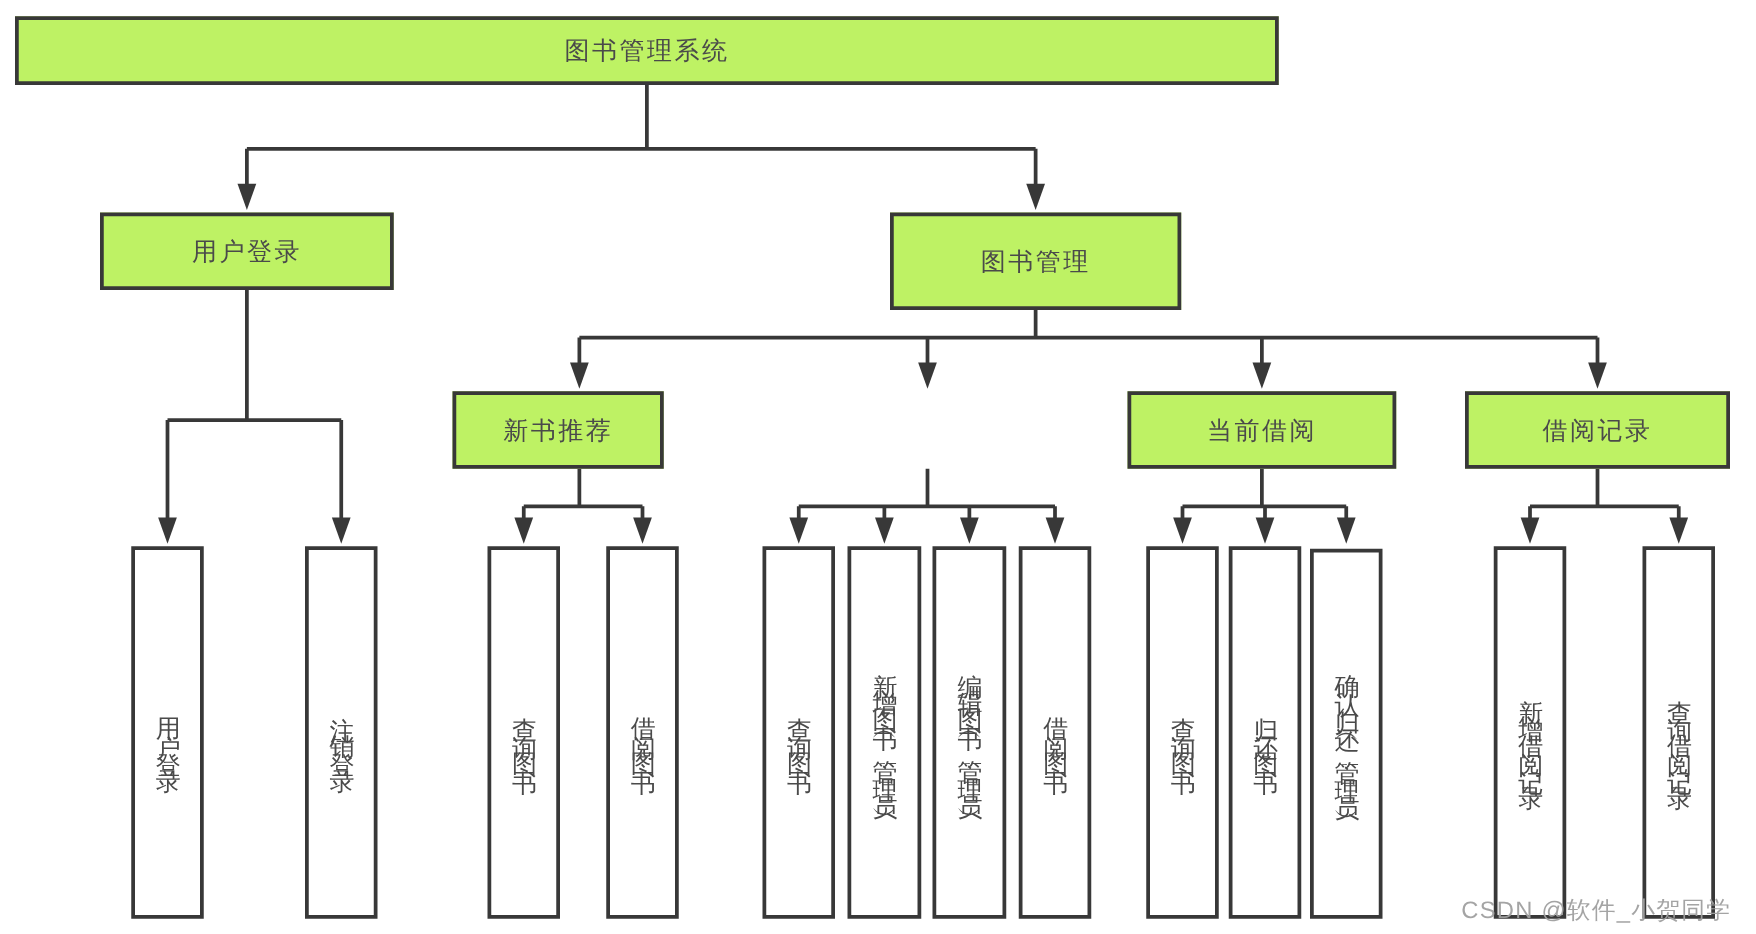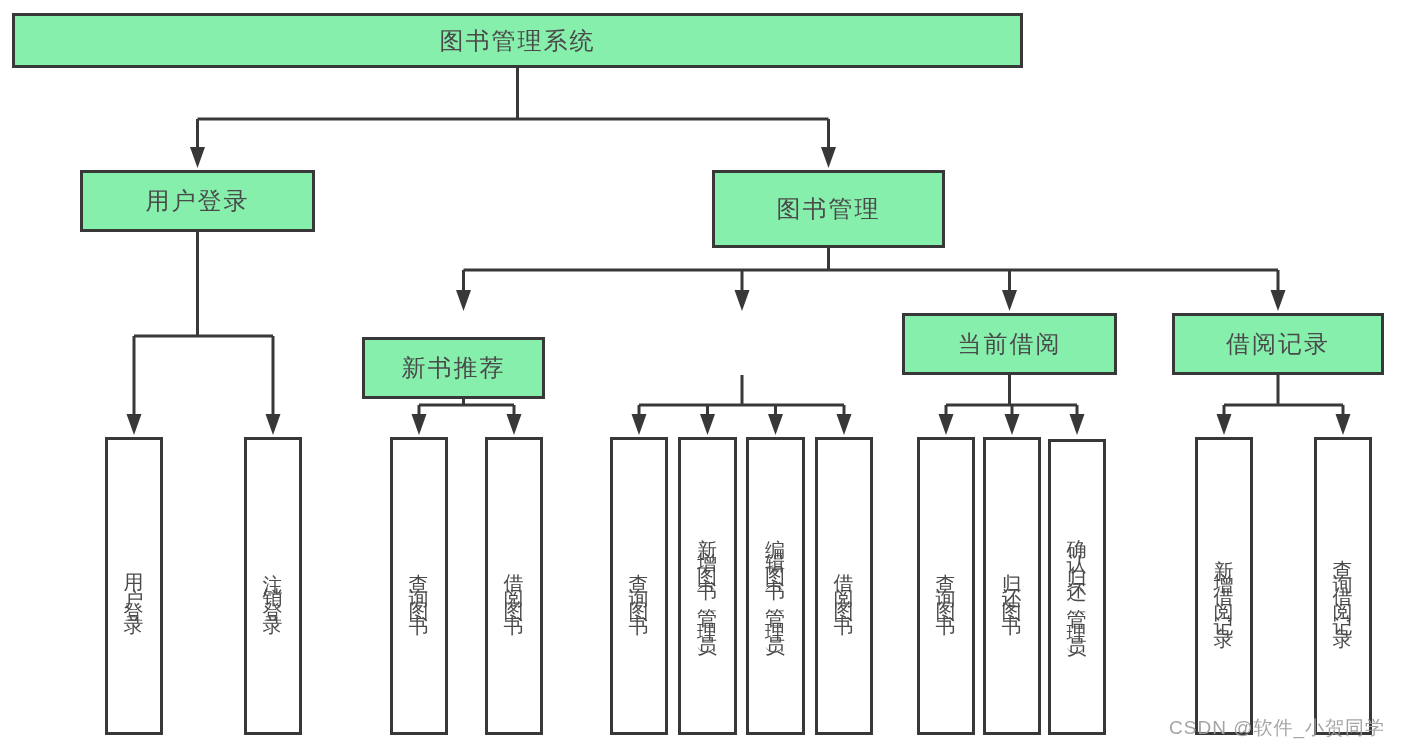--- a/index.html
+++ b/index.html
@@ -6,24 +6,24 @@
     --line:#383838;
     --text:#4a4a4a;
     --wm:#a0a0a0;
   }
   *{margin:0;padding:0;box-sizing:border-box;}
   html,body{width:1405px;height:747px;background:#ffffff;overflow:hidden;
     font-family:"Liberation Sans", sans-serif;}
   .canvas{position:relative;width:1405px;height:747px;background:#ffffff;}
   svg.wires{position:absolute;left:0;top:0;z-index:1;}
   .node{
-    position:absolute;z-index:2;background:#86efac;
+    position:absolute;z-index:2;background:#bef264;
     border:3px solid var(--line);
     display:flex;align-items:center;justify-content:center;
-    color:var(--text);font-size:24px;letter-spacing:2px;
+    color:var(--text);font-size:20px;letter-spacing:2px;
     white-space:nowrap;
   }
   .leaf{
     position:absolute;z-index:2;background:#ffffff;
     border:3px solid var(--line);
     display:flex;align-items:center;justify-content:center;
     color:var(--text);
   }
   .leaf .vtext{
     writing-mode:vertical-rl;
@@ -100,21 +100,21 @@
     <span>图书管理系统</span>
   </div>
 
   <div class="node" style="left:80px;top:170px;width:235px;height:62px;">
     <span>用户登录</span>
   </div>
   <div class="node" style="left:712px;top:170px;width:233px;height:78px;font-family:Liberation Mono, monospace;">
     <span>图书管理</span>
   </div>
 
-  <div class="node" style="left:362px;top:313px;width:183px;height:62px;margin-top:24px;">
+  <div class="node" style="left:362px;top:313px;width:169px;height:62px;">
     <span>新书推荐</span>
   </div>
   <div class="node" style="left:902px;top:313px;width:215px;height:62px;">
     <span>当前借阅</span>
   </div>
   <div class="node" style="left:1172px;top:313px;width:212px;height:62px;">
     <span>借阅记录</span>
   </div>
 
   <div class="leaf" style="left:105px;top:437px;width:58px;height:298px;">

